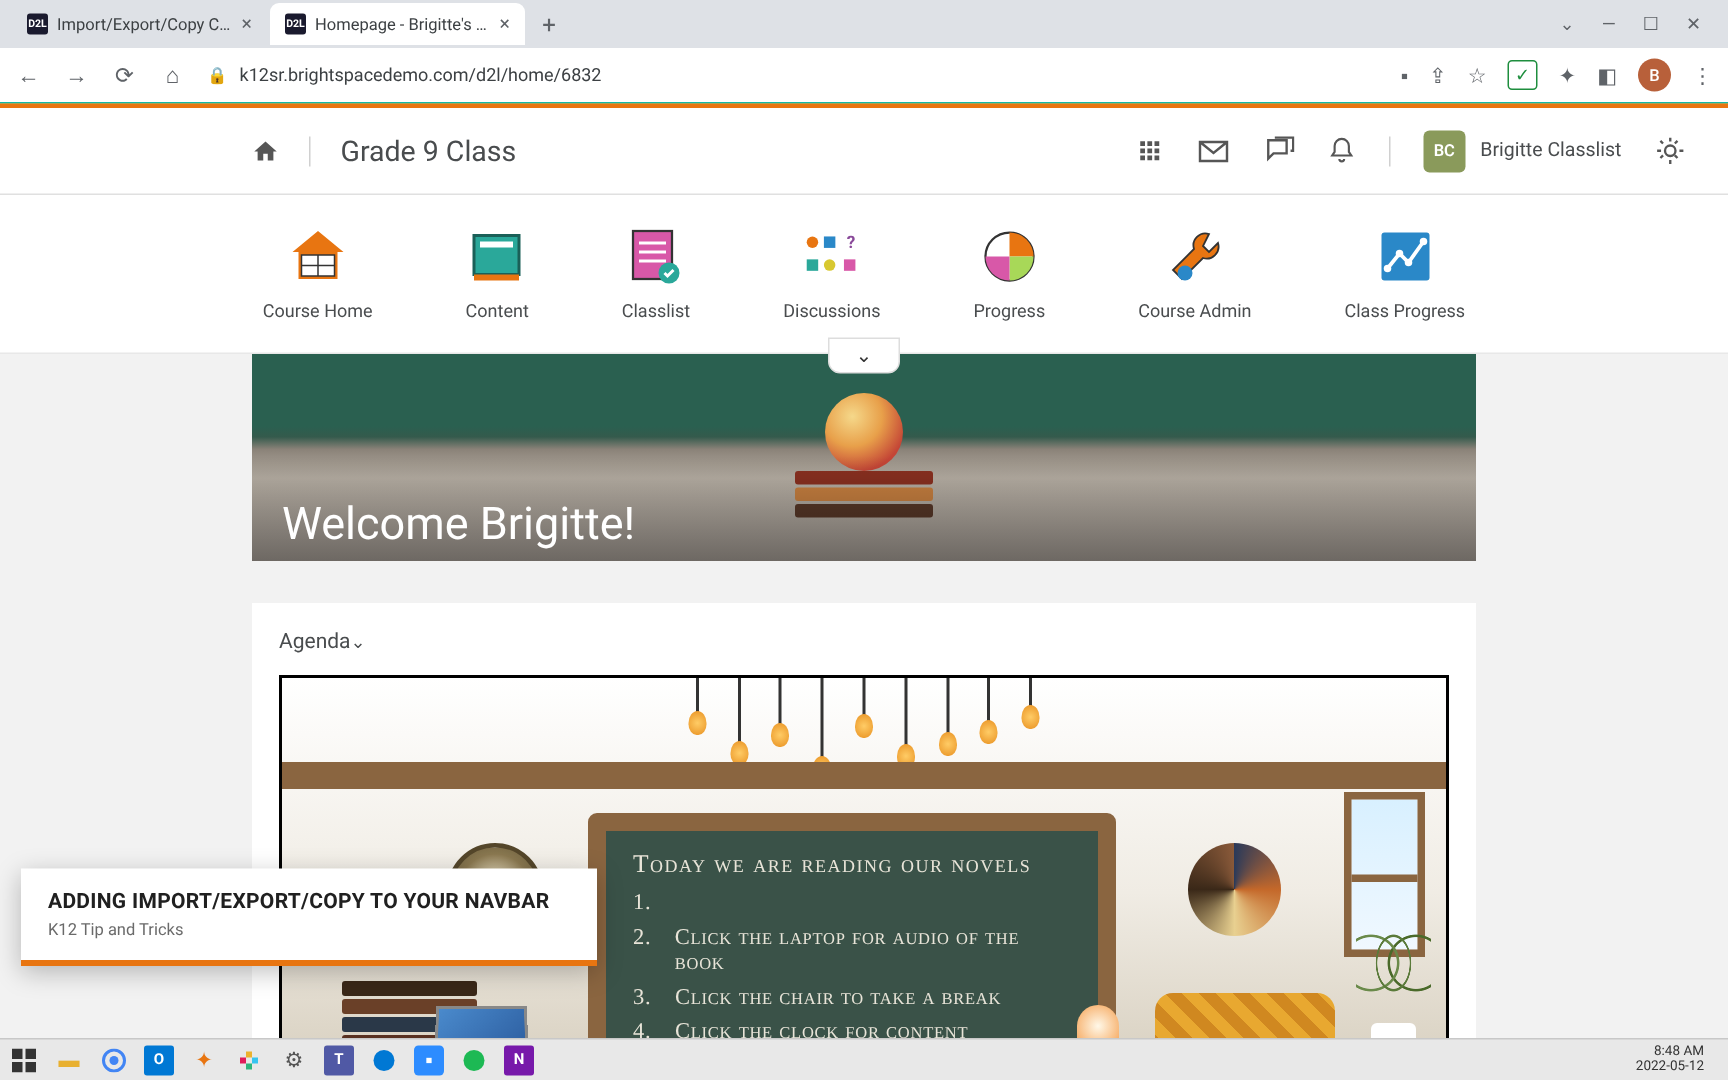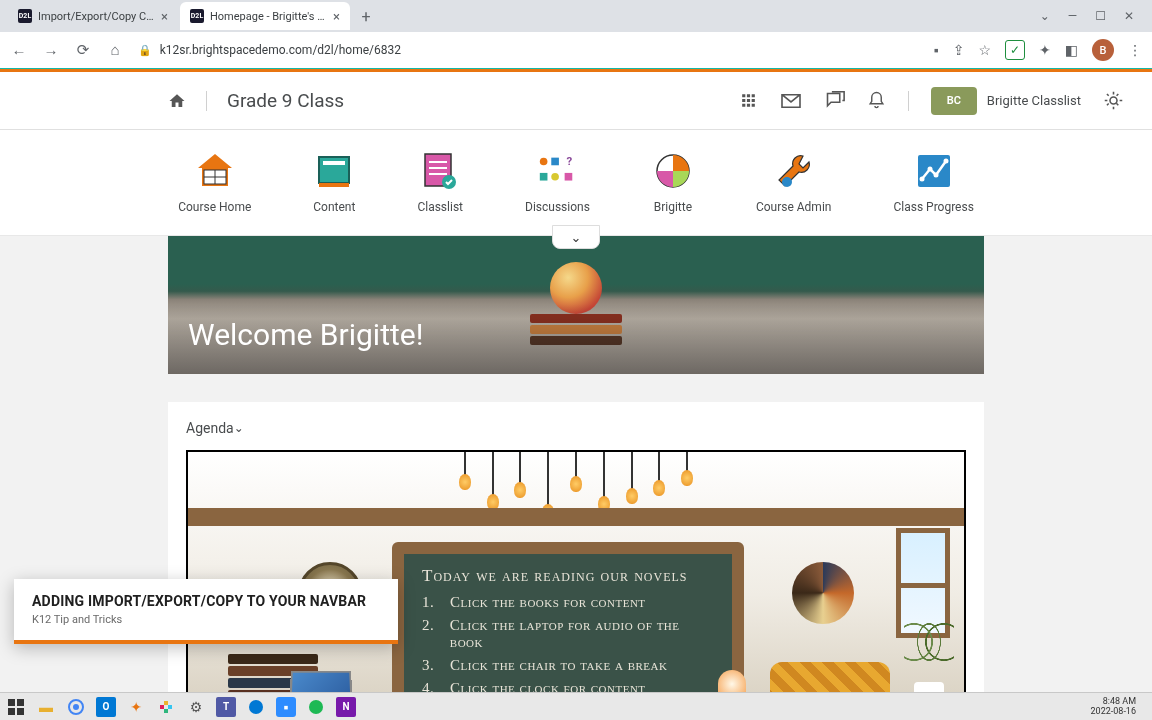--- a/index.html
+++ b/index.html
@@ -31,38 +31,38 @@
 
 
 .app-header { height: 58px; display: flex; align-items: center; padding: 0 28px; border-bottom: 1px solid #e0e0e0; }
 .header-left { display: flex; align-items: center; gap: 20px; padding-left: 140px;}
 .home-icon { font-size: 18px; color: #565656; cursor: pointer; }
 .divider-v { width: 1px; height: 20px; background: #d0d0d0; }
 .course-title { font-size: 19px; color: #494c4e; font-weight: 400; }
 .header-right { margin-left: auto; display: flex; align-items: center; gap: 22px; }
 .header-icon { font-size: 19px; color: #565656; cursor: pointer; }
 .user-block { display: flex; align-items: center; gap: 10px; }
-.user-avatar { width: 46px; height: 28px; border-radius: 4px; background: #8a9a5b; color: #fff; font-size: 11px; font-weight: 600; display: flex; align-items: center; justify-content: center; }
+.user-avatar { width: 28px; height: 28px; border-radius: 4px; background: #8a9a5b; color: #fff; font-size: 11px; font-weight: 600; display: flex; align-items: center; justify-content: center; }
 .user-name { font-size: 13px; color: #494c4e; }
 
 
 .course-nav { height: 106px; display: flex; justify-content: center; align-items: center; gap: 62px; border-bottom: 1px solid #e8e8e8; position: relative; }
 .nav-item { display: flex; flex-direction: column; align-items: center; gap: 10px; cursor: pointer; }
 .nav-icon { width: 42px; height: 38px; display: flex; align-items: center; justify-content: center; }
 .nav-label { font-size: 12px; color: #494c4e; }
 .expand-tab { position: absolute; bottom: -14px; left: 50%; transform: translateX(-50%); width: 48px; height: 24px; background: #fff; border: 1px solid #ddd; border-radius: 0 0 8px 8px; display: flex; align-items: center; justify-content: center; font-size: 13px; color: #333; cursor: pointer; z-index: 5; }
 
 
 .content-area { background: #f2f2f2; height: calc(720px - 32px - 36px - 3px - 58px - 106px - 28px); overflow: hidden; padding: 0 168px; position: relative; }
 .banner { height: 138px; position: relative; overflow: hidden; background: linear-gradient(to bottom, #2a6050 0%, #2a6050 35%, #345a4c 40%, #8a8278 46%, #b8b0a5 60%, #a8a098 100%); }
 .banner-bottom-grad { position:absolute; bottom:0; left:0; right:0; height:70px; background: linear-gradient(to bottom, rgba(0,0,0,0) 0%, rgba(0,0,0,0.35) 100%);}
 .apple { position: absolute; left: 50%; top: 26px; transform: translateX(-50%); width: 52px; height: 52px; border-radius: 50%; background: radial-gradient(circle at 35% 30%, #f5d88a, #e8a04a 40%, #c44536 75%); }
 .book-stack { position: absolute; left: 50%; top: 78px; transform: translateX(-50%); width: 92px; height: 36px; }
 .book-stack div { height: 9px; margin-bottom: 2px; border-radius: 2px;}
-.welcome-text { position: absolute; left: 20px; bottom: 22px; color: #fff; font-size: 30px; font-weight: 400; z-index:2;}
+.welcome-text { position: absolute; left: 20px; bottom: 7px; color: #fff; font-size: 30px; font-weight: 400; z-index:2;}
 
 .agenda-card { background: #fff; margin-top: 28px; padding: 18px; }
 .agenda-header { display: flex; align-items: center; gap: 0; margin-bottom: 14px; }
 .agenda-title { font-size: 14px; color: #494c4e; }
 .agenda-chevron { font-size: 12px; color: #494c4e; cursor: pointer; }
 
 .classroom-scene { height: 264px; border: 2px solid #000; position: relative; overflow: hidden; background: linear-gradient(to bottom, #ffffff 0%, #f0ece4 55%, #d8d0c0 100%); }
 .ceiling-beam { position:absolute; top:56px; left:0; right:0; height:18px; background:#8a6540;}
 .hanging-lights { position: absolute; top: 0; left: 250px; right: 250px; height: 80px; display: flex; justify-content: space-evenly; }
 .light { width: 2px; background: #333; position: relative; }
@@ -243,21 +243,21 @@
   </div>
   <div class="nav-item">
     <div class="nav-icon">
       <svg width="38" height="38" viewBox="0 0 38 38">
           <circle cx="19" cy="19" r="16" fill="none" stroke="#333" stroke-width="1.5"></circle>
           <path d="M19 3 A16 16 0 0 1 35 19 L19 19 Z" fill="#e87511"></path>
           <path d="M35 19 A16 16 0 0 1 19 35 L19 19 Z" fill="#a8d858"></path>
           <path d="M19 35 A16 16 0 0 1 3 19 L19 19 Z" fill="#d858a8"></path>
         </svg>
     </div>
-    <span class="nav-label">Brigitte</span>
+    <span class="nav-label">Progress</span>
   </div>
   <div class="nav-item">
     <div class="nav-icon">
       <svg width="38" height="38" viewBox="0 0 38 38">
           <path d="M28 4a8 8 0 0 0-10 10L4 28l6 6 14-14a8 8 0 0 0 10-10l-6 6-4-4z" fill="#e87511" stroke="#333" stroke-width="1.2"></path>
           <circle cx="12" cy="30" r="5" fill="#2a88c8"></circle>
         </svg>
     </div>
     <span class="nav-label">Course Admin</span>
   </div>
@@ -310,21 +310,20 @@
       </div>
       <div class="ceiling-beam"></div>
       <div class="wall-clock"></div>
       <div class="wall-art"></div>
       <div class="window-frame"></div>
       <div class="chalkboard">
         <div class="chalk-title">Today we are reading our novels</div>
         <ol class="chalk-list">
           <li>
               <span class="num">1.</span>
-              <span>Click the books for content</span>
             </li>
           <li>
               <span class="num">2.</span>
               <span>Click the laptop for audio of the book</span>
             </li>
           <li>
               <span class="num">3.</span>
               <span>Click the chair to take a break</span>
             </li>
           <li>
@@ -391,15 +390,15 @@
     <span class="tb-icon" style="background:#2d8cff;color:#fff;border-radius:3px">▪</span>
     <span class="tb-icon">
         <svg width="16" height="16" viewBox="0 0 16 16">
           <circle cx="8" cy="8" r="7" fill="#1db954"></circle>
         </svg>
       </span>
     <span class="tb-icon" style="background:#7719aa;color:#fff;font-size:10px;font-weight:bold">N</span>
   </div>
   <div class="taskbar-right">
     <span>8:48 AM</span>
-    <span>2022-08-16</span>
+    <span>2022-05-12</span>
   </div>
 </div>
 
 </body></html>

